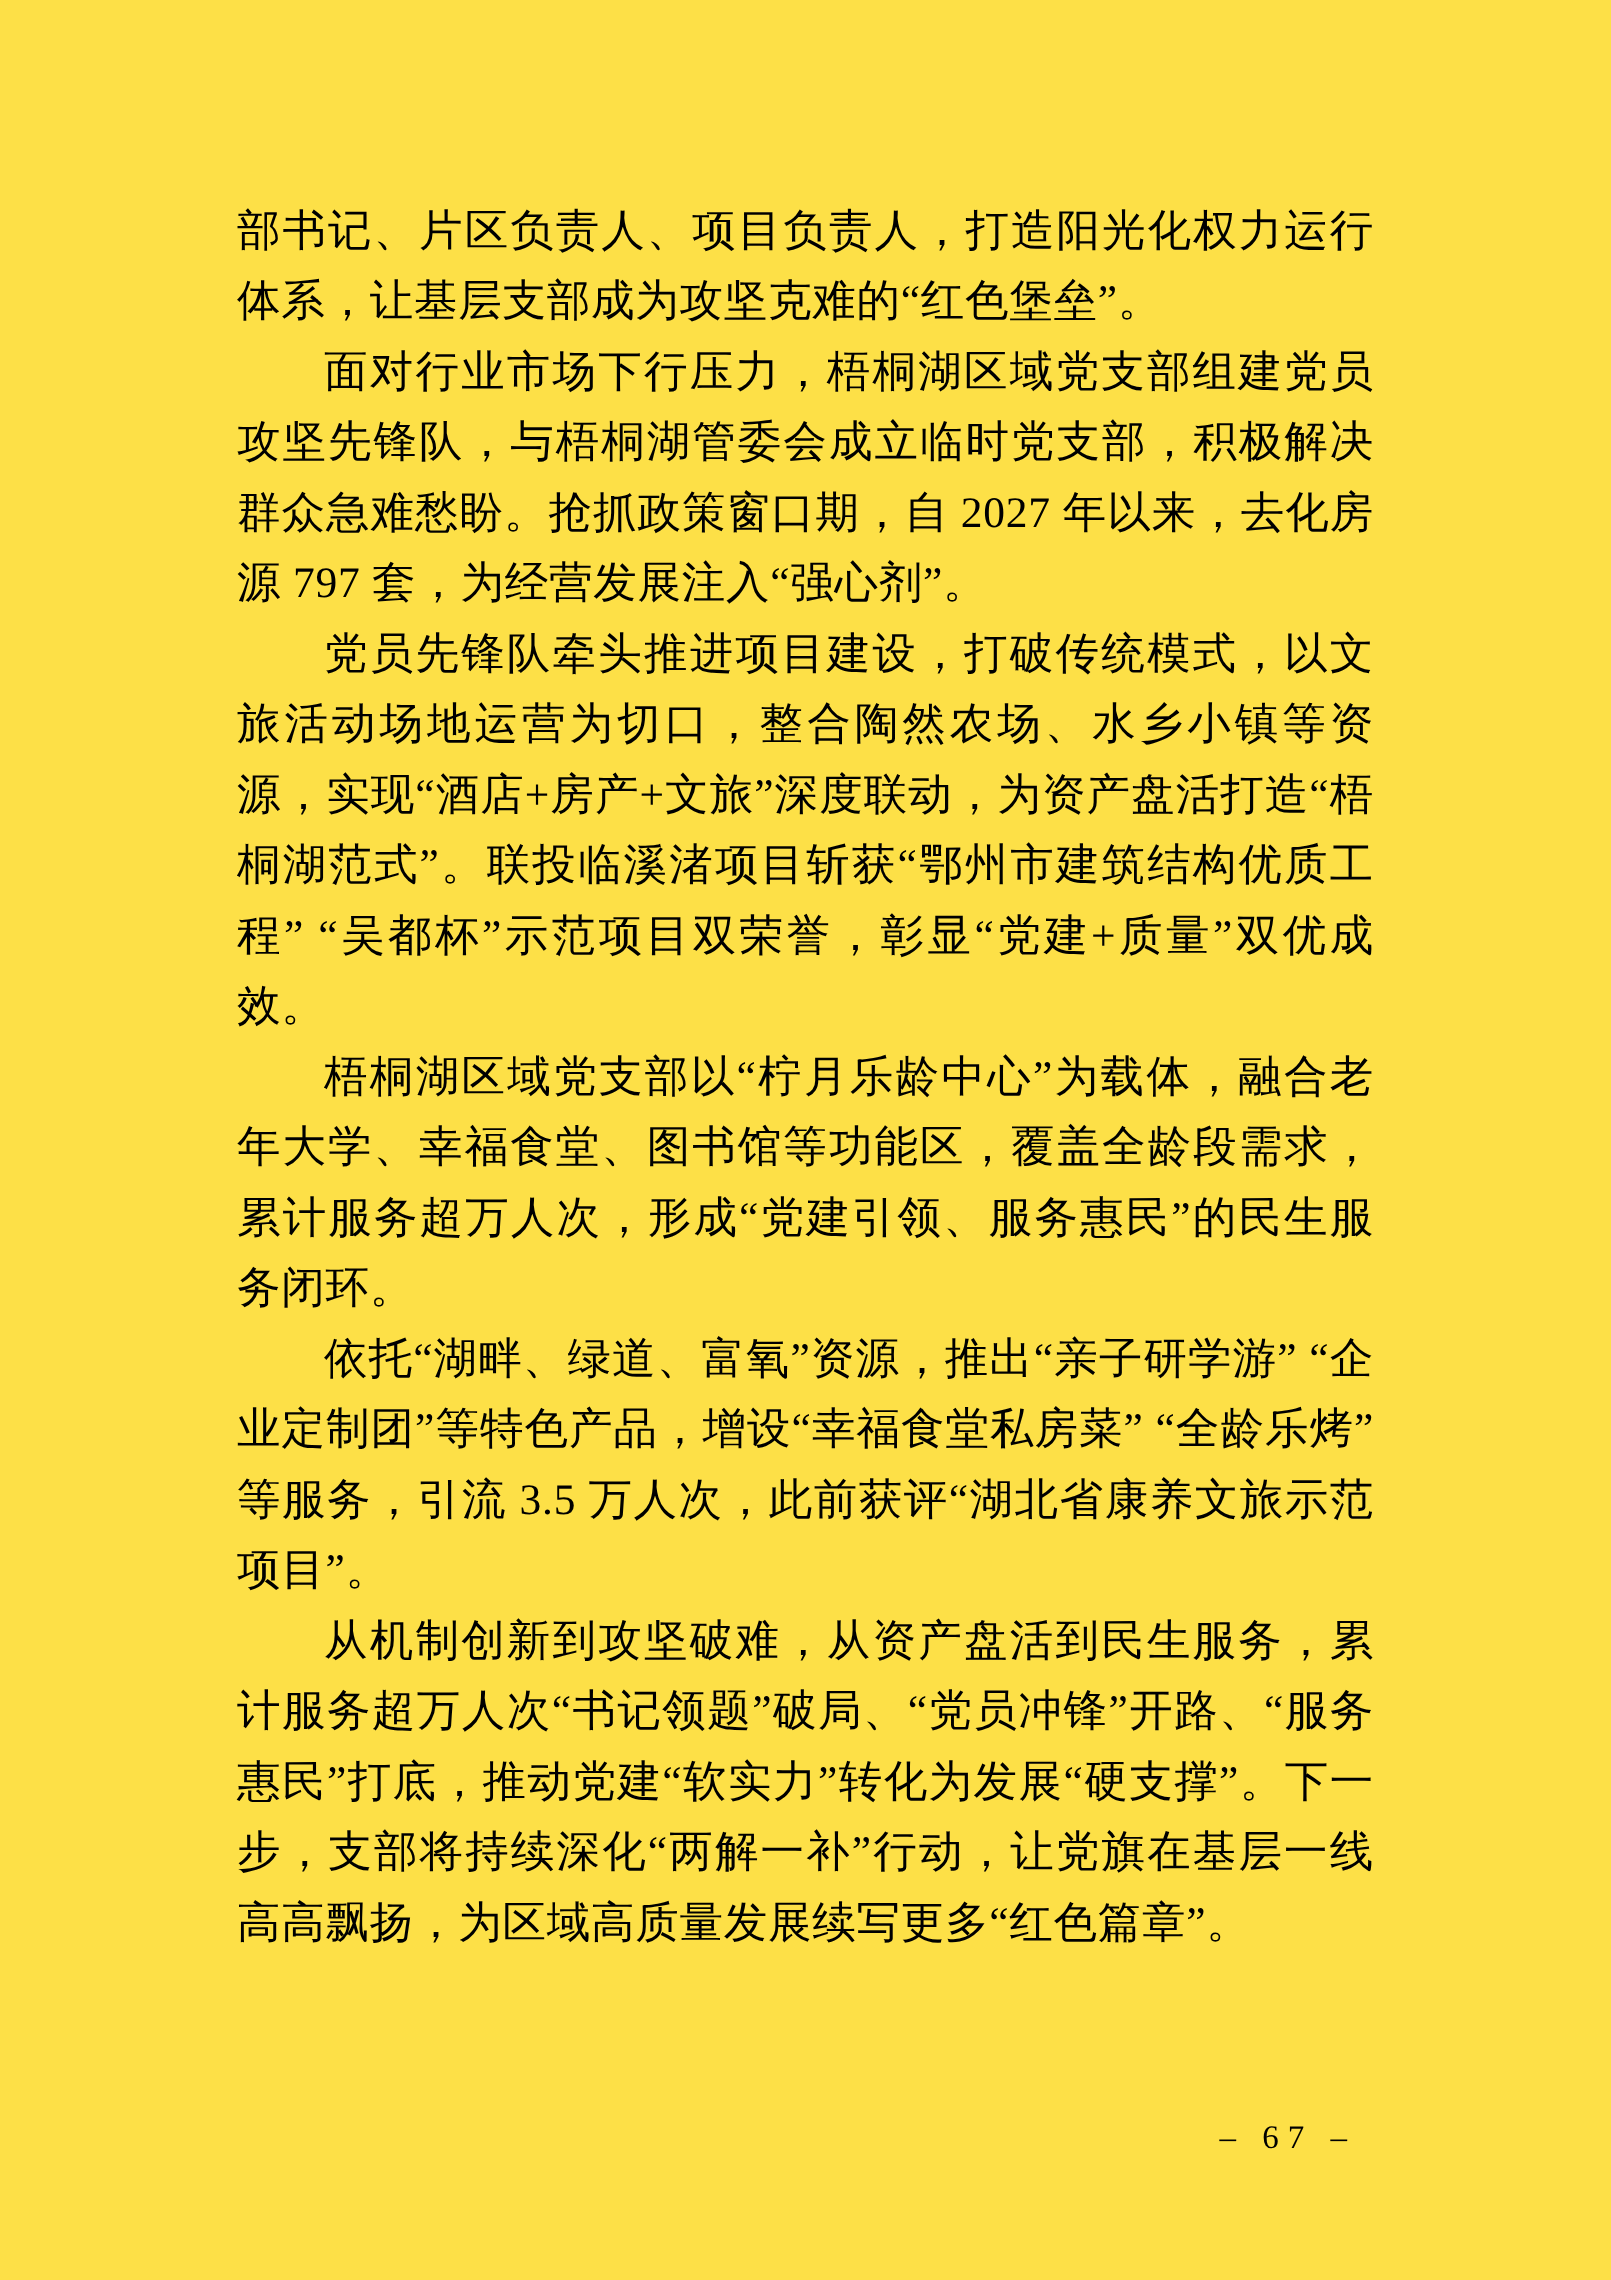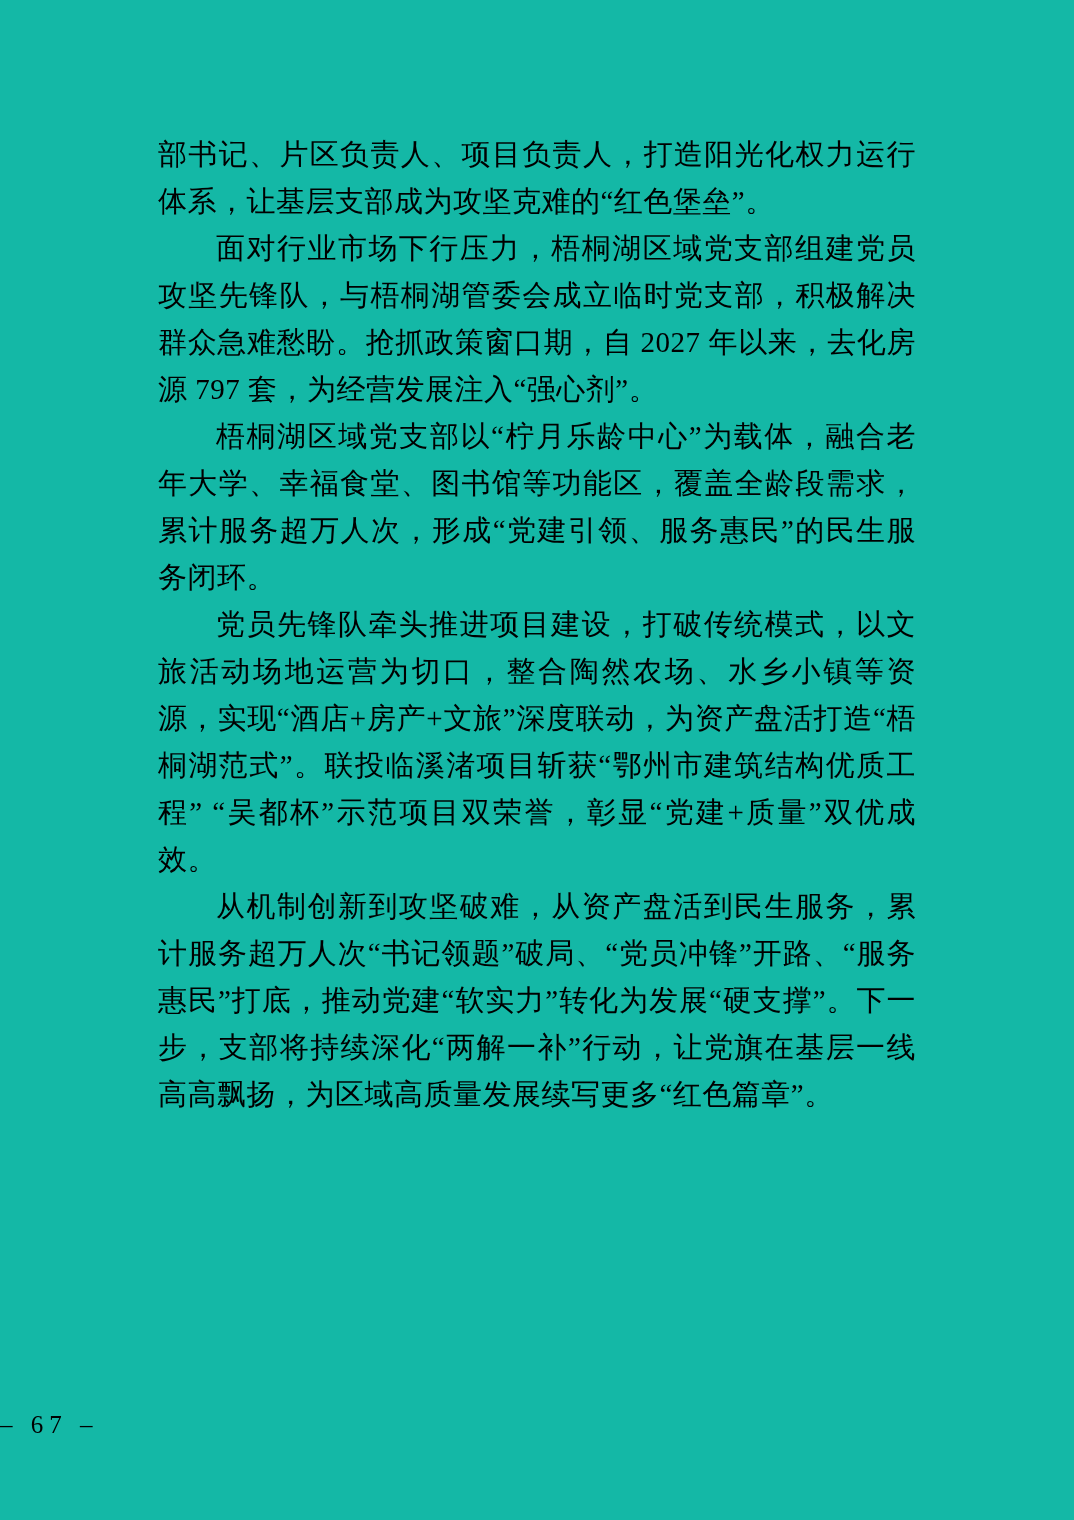--- a/index.html
+++ b/index.html
@@ -14,21 +14,21 @@
     font-family: "Liberation Serif", serif;
     color: #000000;
     overflow: hidden;
   }
   .page {
     position: absolute;
     top: 0;
     left: 0;
     width: 1074px;
     height: 1520px;
-    background: #14b8a6;
+    background: #fde047;
   }
   .text-block {
     position: absolute;
     top: 131px;
     left: 158px;
     width: 758px;
   }
   .text-block p {
     margin: 0;
     padding: 0;
@@ -41,35 +41,36 @@
     word-break: break-all;
   }
   .text-block p.continuation {
     text-indent: 0;
   }
   .page-footer {
     position: absolute;
     top: 1405px;
     left: 0;
     width: 904px;
-    text-align: left;
-    font-size: 25px;
+    text-align: right;
+    font-size: 22px;
     line-height: 40px;
     letter-spacing: 6px;
     color: #000000;
   }
 </style>
 </head>
 <body>
 
 <div class="page">
 
   <div class="text-block">
     <p class="continuation">部书记、片区负责人、项目负责人，打造阳光化权力运行体系，让基层支部成为攻坚克难的“红色堡垒”。</p>
     <p>面对行业市场下行压力，梧桐湖区域党支部组建党员攻坚先锋队，与梧桐湖管委会成立临时党支部，积极解决群众急难愁盼。抢抓政策窗口期，自 2027 年以来，去化房源 797 套，为经营发展注入“强心剂”。</p>
+    <p>党员先锋队牵头推进项目建设，打破传统模式，以文旅活动场地运营为切口，整合陶然农场、水乡小镇等资源，实现“酒店+房产+文旅”深度联动，为资产盘活打造“梧桐湖范式”。联投临溪渚项目斩获“鄂州市建筑结构优质工程” “吴都杯”示范项目双荣誉，彰显“党建+质量”双优成效。</p>
     <p>梧桐湖区域党支部以“柠月乐龄中心”为载体，融合老年大学、幸福食堂、图书馆等功能区，覆盖全龄段需求，累计服务超万人次，形成“党建引领、服务惠民”的民生服务闭环。</p>
-    <p>党员先锋队牵头推进项目建设，打破传统模式，以文旅活动场地运营为切口，整合陶然农场、水乡小镇等资源，实现“酒店+房产+文旅”深度联动，为资产盘活打造“梧桐湖范式”。联投临溪渚项目斩获“鄂州市建筑结构优质工程” “吴都杯”示范项目双荣誉，彰显“党建+质量”双优成效。</p>
+    <p>依托“湖畔、绿道、富氧”资源，推出“亲子研学游” “企业定制团”等特色产品，增设“幸福食堂私房菜” “全龄乐烤”等服务，引流 3.5 万人次，此前获评“湖北省康养文旅示范项目”。</p>
     <p>从机制创新到攻坚破难，从资产盘活到民生服务，累计服务超万人次“书记领题”破局、“党员冲锋”开路、“服务惠民”打底，推动党建“软实力”转化为发展“硬支撑”。下一步，支部将持续深化“两解一补”行动，让党旗在基层一线高高飘扬，为区域高质量发展续写更多“红色篇章”。</p>
   </div>
 
   <div class="page-footer">– 67 –</div>
 
 </div>
 
 </body></html>

